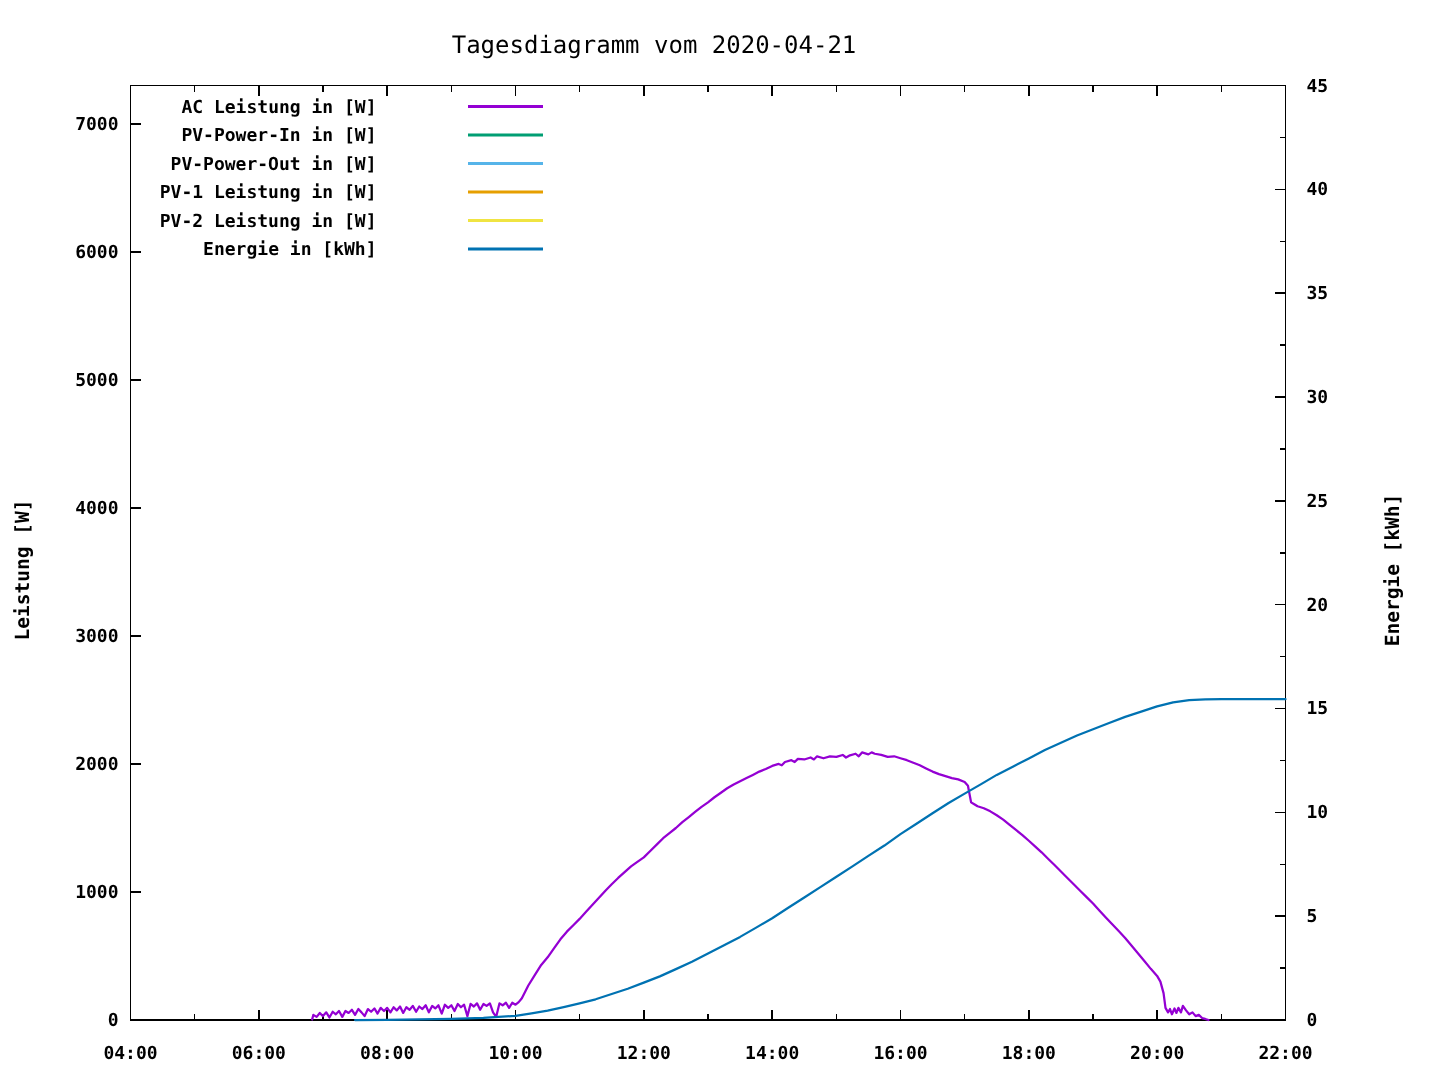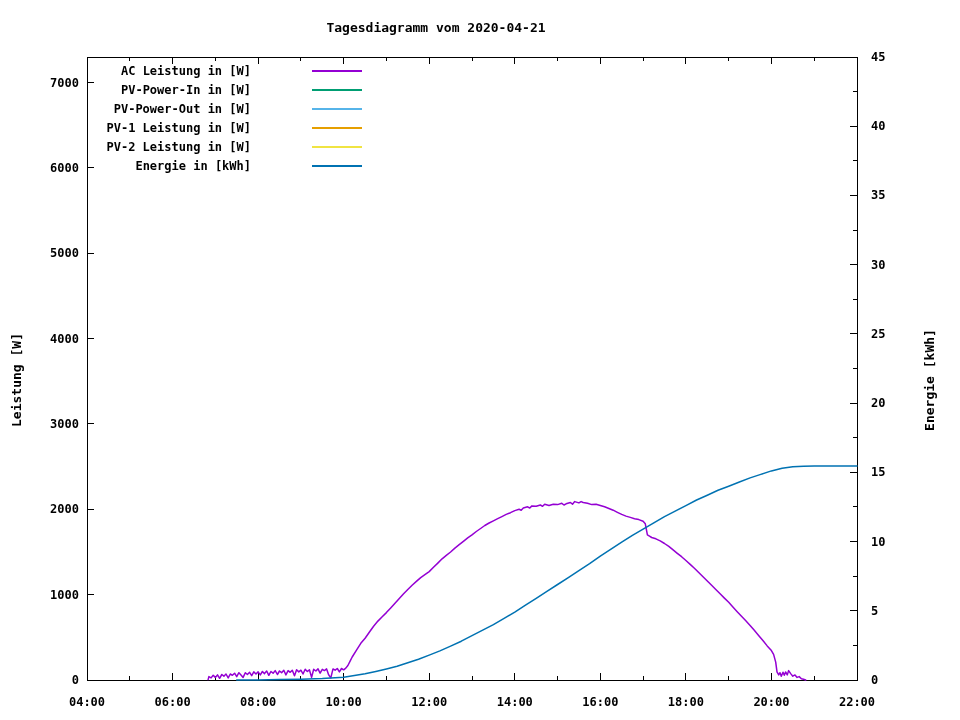--- a/index.html
+++ b/index.html
@@ -2,21 +2,21 @@
 <html><head>
 <meta charset="utf-8">
 <style>
   html,body{margin:0;padding:0;background:#ffffff;}
   #stage{
     position:relative;width:960px;height:720px;background:#ffffff;overflow:hidden;
     font-family:"DejaVu Sans Mono","Liberation Mono",monospace;color:#000;
   }
   .chart-title{
     position:absolute;left:436px;top:20px;transform:translateX(-50%);
-    font-size:13px;font-weight:bold;white-space:nowrap;
+    font-size:16px;font-weight:normal;white-space:nowrap;
   }
   .vlabel{
     position:absolute;font-size:13px;font-weight:bold;white-space:nowrap;
     transform:translate(-50%,-50%) rotate(-90deg);
   }
   #ylabel{left:16px;top:380px;}
   #y2label{left:929px;top:380px;}
   svg text{
     font-family:"DejaVu Sans Mono","Liberation Mono",monospace;
     font-size:12px;font-weight:bold;fill:#000;

